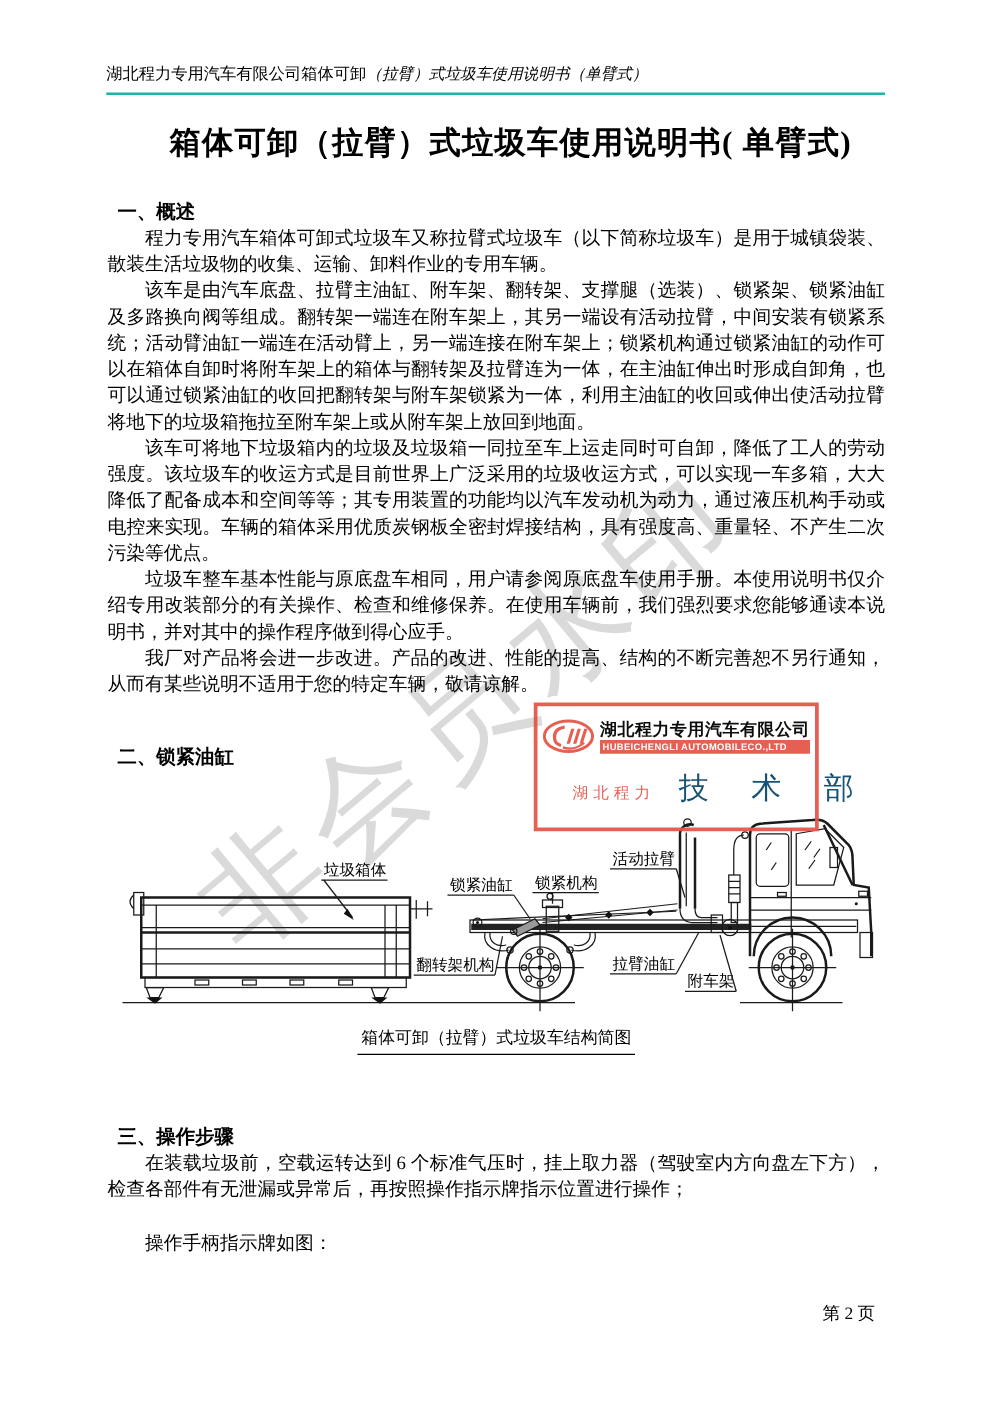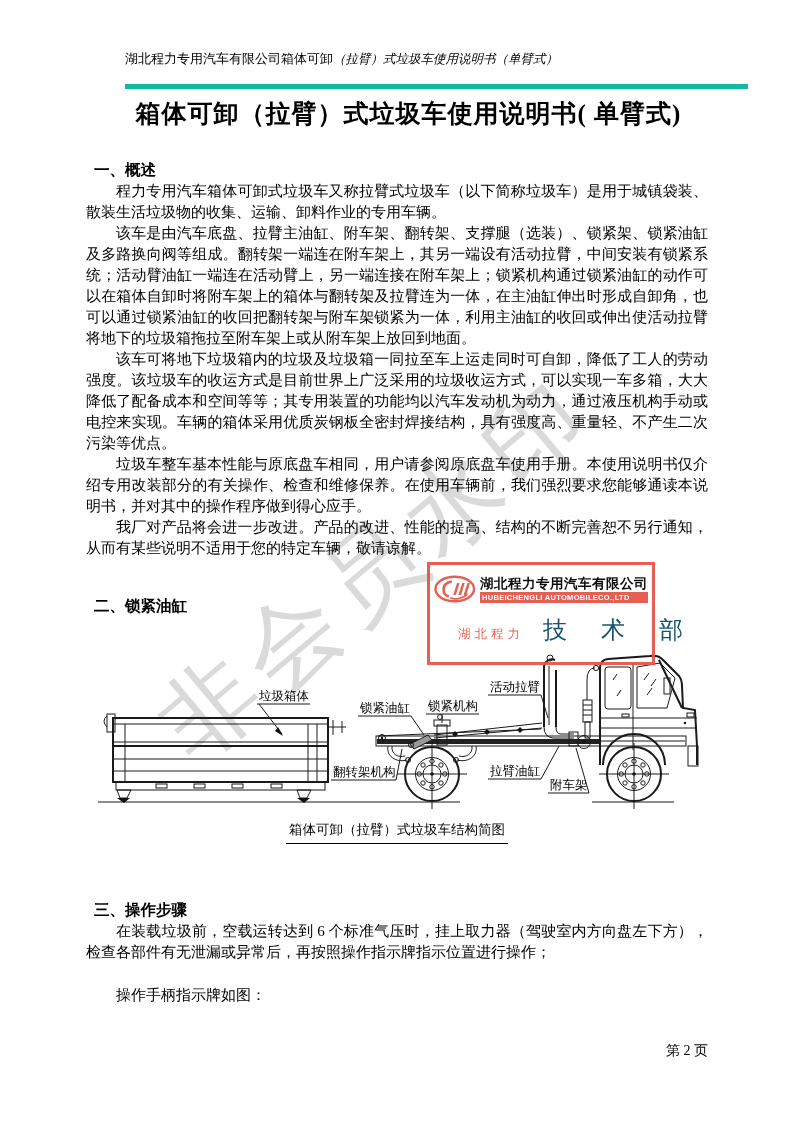--- a/index.html
+++ b/index.html
@@ -12,22 +12,22 @@
   .watermark {
     position:absolute; left:77px; top:470px; width:600px; height:200px;
     display:flex; align-items:center; justify-content:center;
     transform:rotate(-40deg);
     font-size:96px; letter-spacing:10px; color:#dadada;
     white-space:nowrap; z-index:0; user-select:none;
   }
   
   .page-header {
     position:absolute; left:85px; top:50px; width:623px; z-index:2;
-    font-size:13px; line-height:17px; padding-bottom:16px;
-    border-bottom:5px solid #14b8a6; white-space:nowrap;margin-left:40px;
+    font-size:13px; line-height:17px; padding-bottom:6px;
+    border-bottom:2px solid #14b8a6; white-space:nowrap;
   }
   .page-header .hdr2 { font-style:italic; font-size:12.5px; }
   
   .doc-title {
     position:absolute; left:12px; top:97px; width:793px; text-align:center;
     font-size:25px; font-weight:bold; letter-spacing:1px; z-index:2;
   }
   
   .flow { position:absolute; left:86px; width:622px; z-index:2; }
   .sec-overview { top:159px; }
@@ -59,21 +59,21 @@
   .stamp-en {
     background:#e4584a; color:#fff; font-weight:bold; font-size:7.5px;
     letter-spacing:0.3px; padding:1px 2px; margin-top:0; white-space:nowrap;
     font-family:"Liberation Sans","DejaVu Sans",sans-serif;
   }
   .stamp-row2 { display:flex; align-items:baseline; padding:6px 6px 0 8px; }
   .stamp-dept-prefix { color:#e4584a; font-size:12.5px; letter-spacing:4px; white-space:nowrap;margin-left:20px; }
   .stamp-dept { color:#0c4a6e; font-size:24px; letter-spacing:14px; margin-left:19px; white-space:nowrap; }
   
   .page-footer {
-    position:absolute; top:1042px; right:85px; font-size:14px; z-index:2;
+    position:absolute; top:1042px; right:93px; font-size:14px; z-index:2;
   }
   
   svg text { font-family:"Liberation Serif","DejaVu Serif",serif; font-size:12.5px; fill:#000; }
   svg .ln { stroke:#1a1a1a; stroke-width:1; fill:none; }
   svg .thick { stroke:#1a1a1a; stroke-width:2; fill:none; }
 </style>
 </head>
 <body>
 
 <div class="watermark">非会员水印</div>

